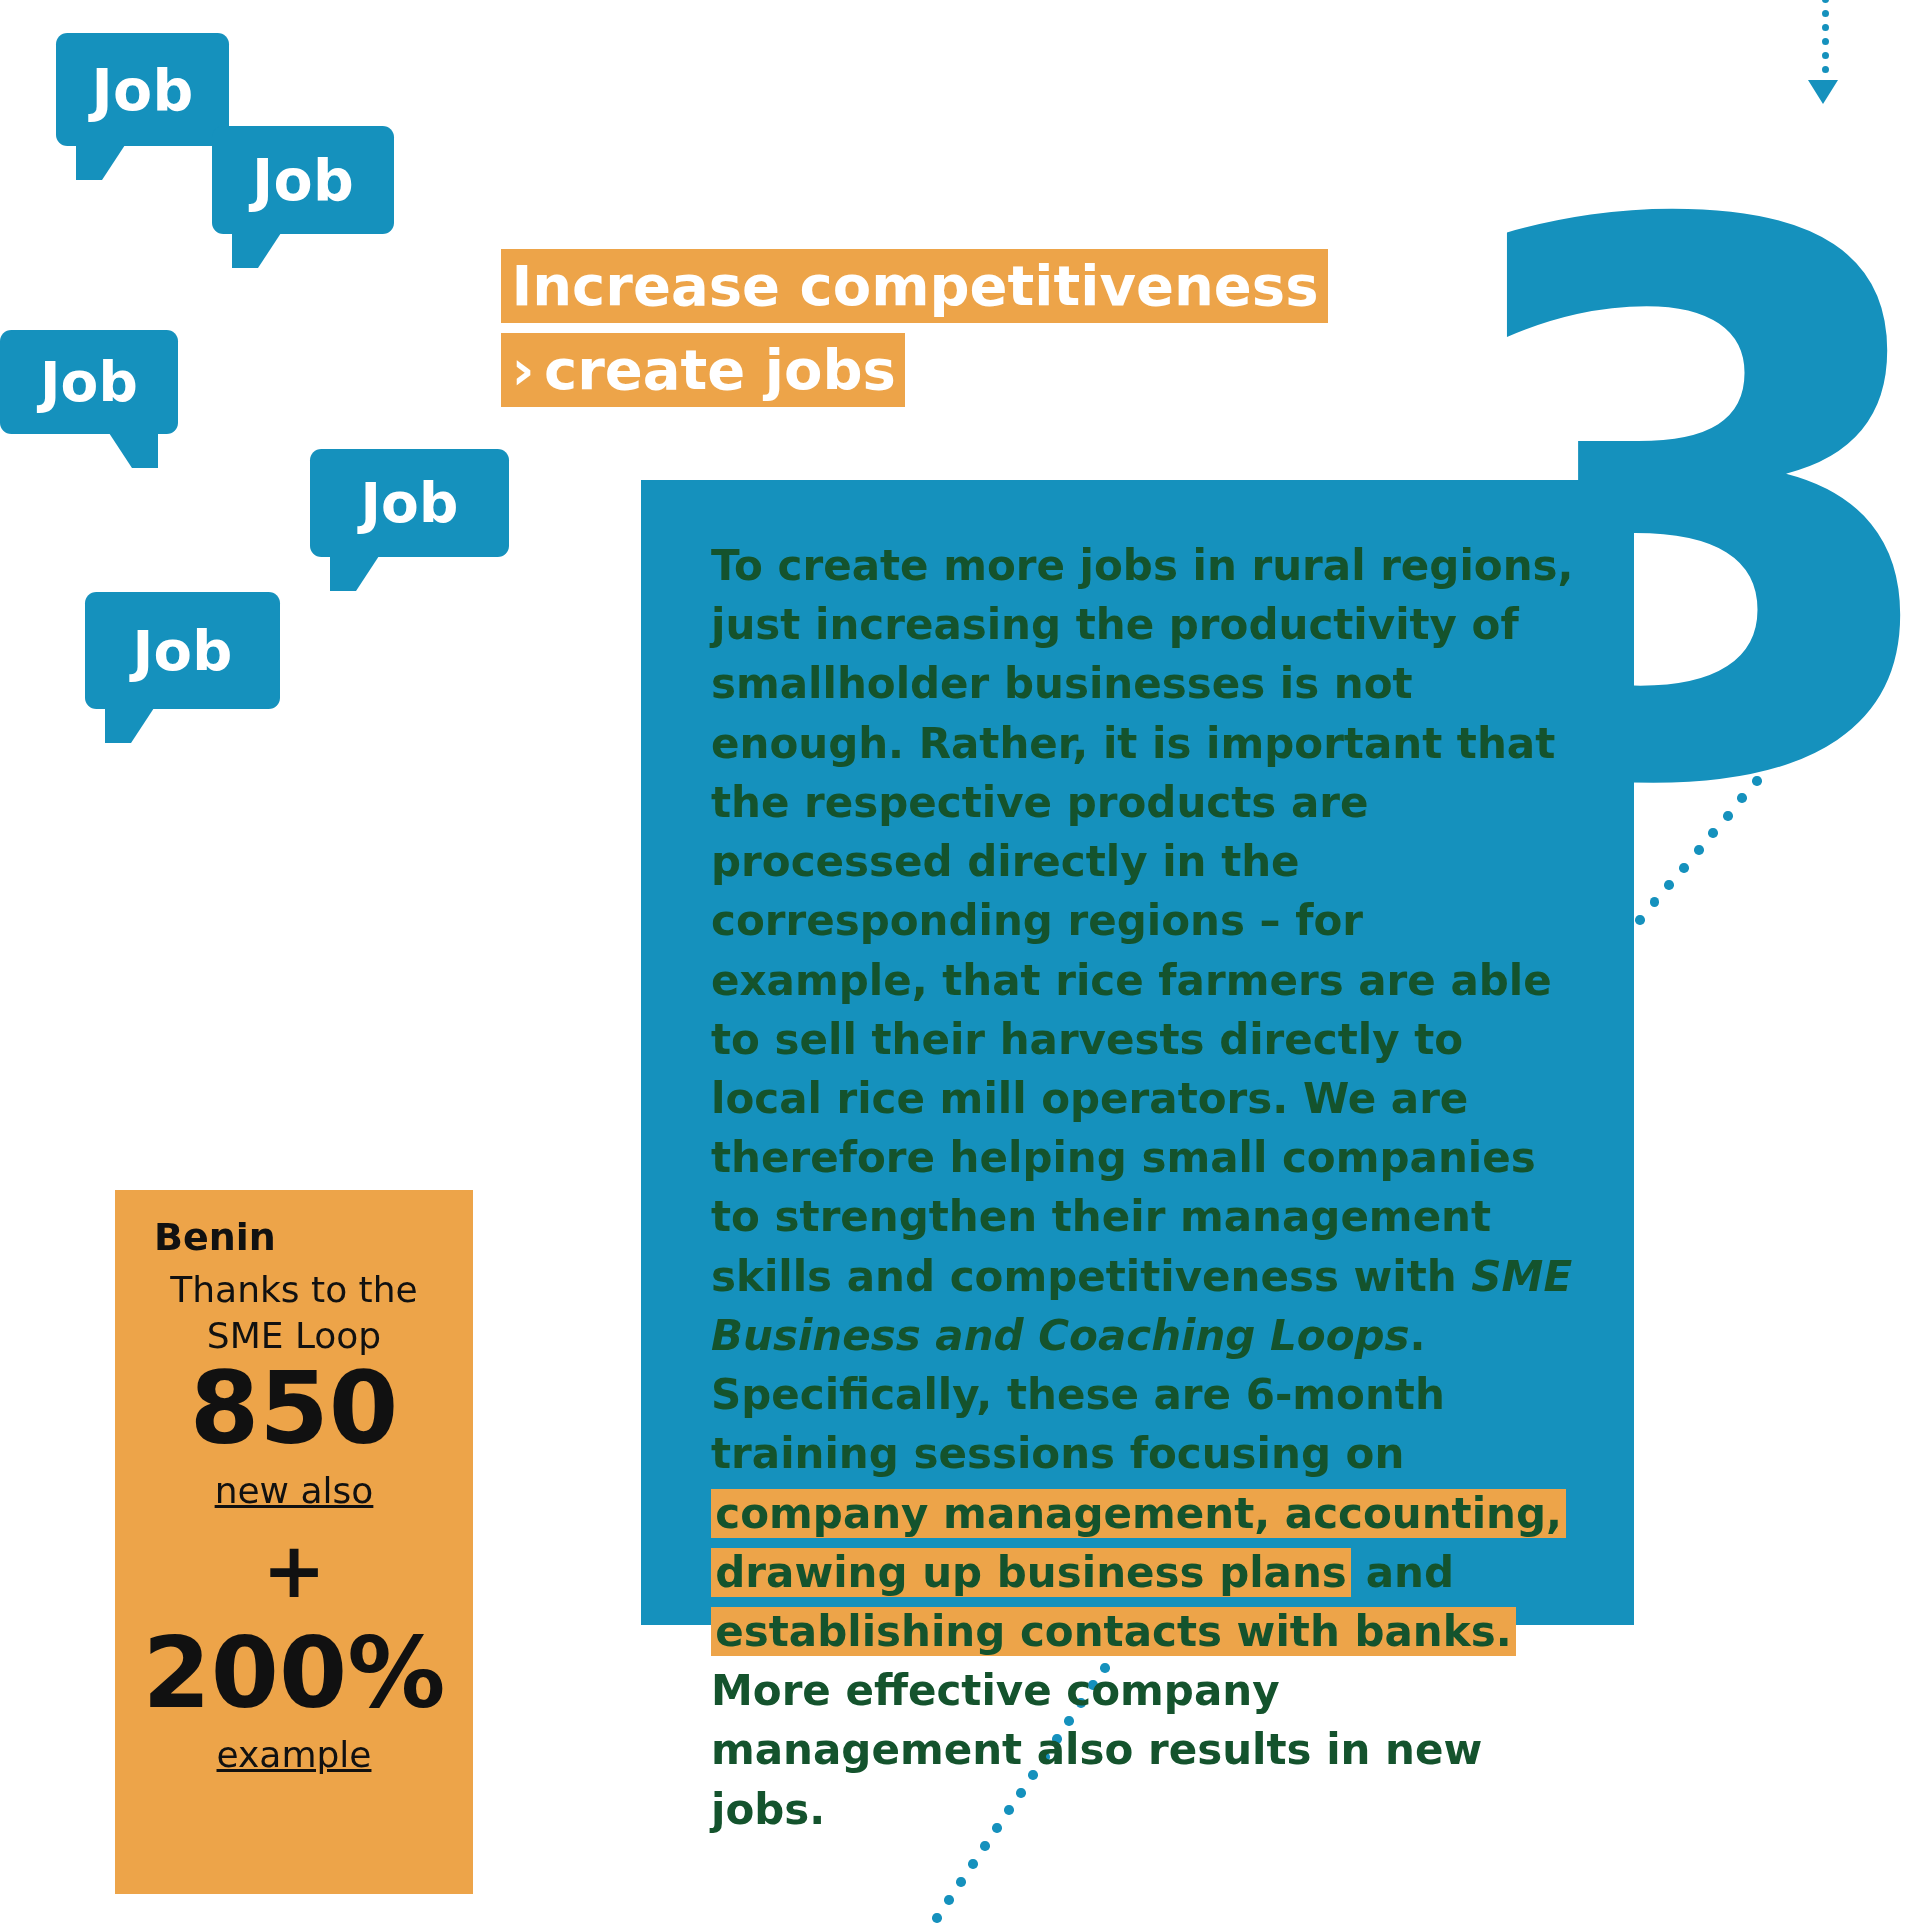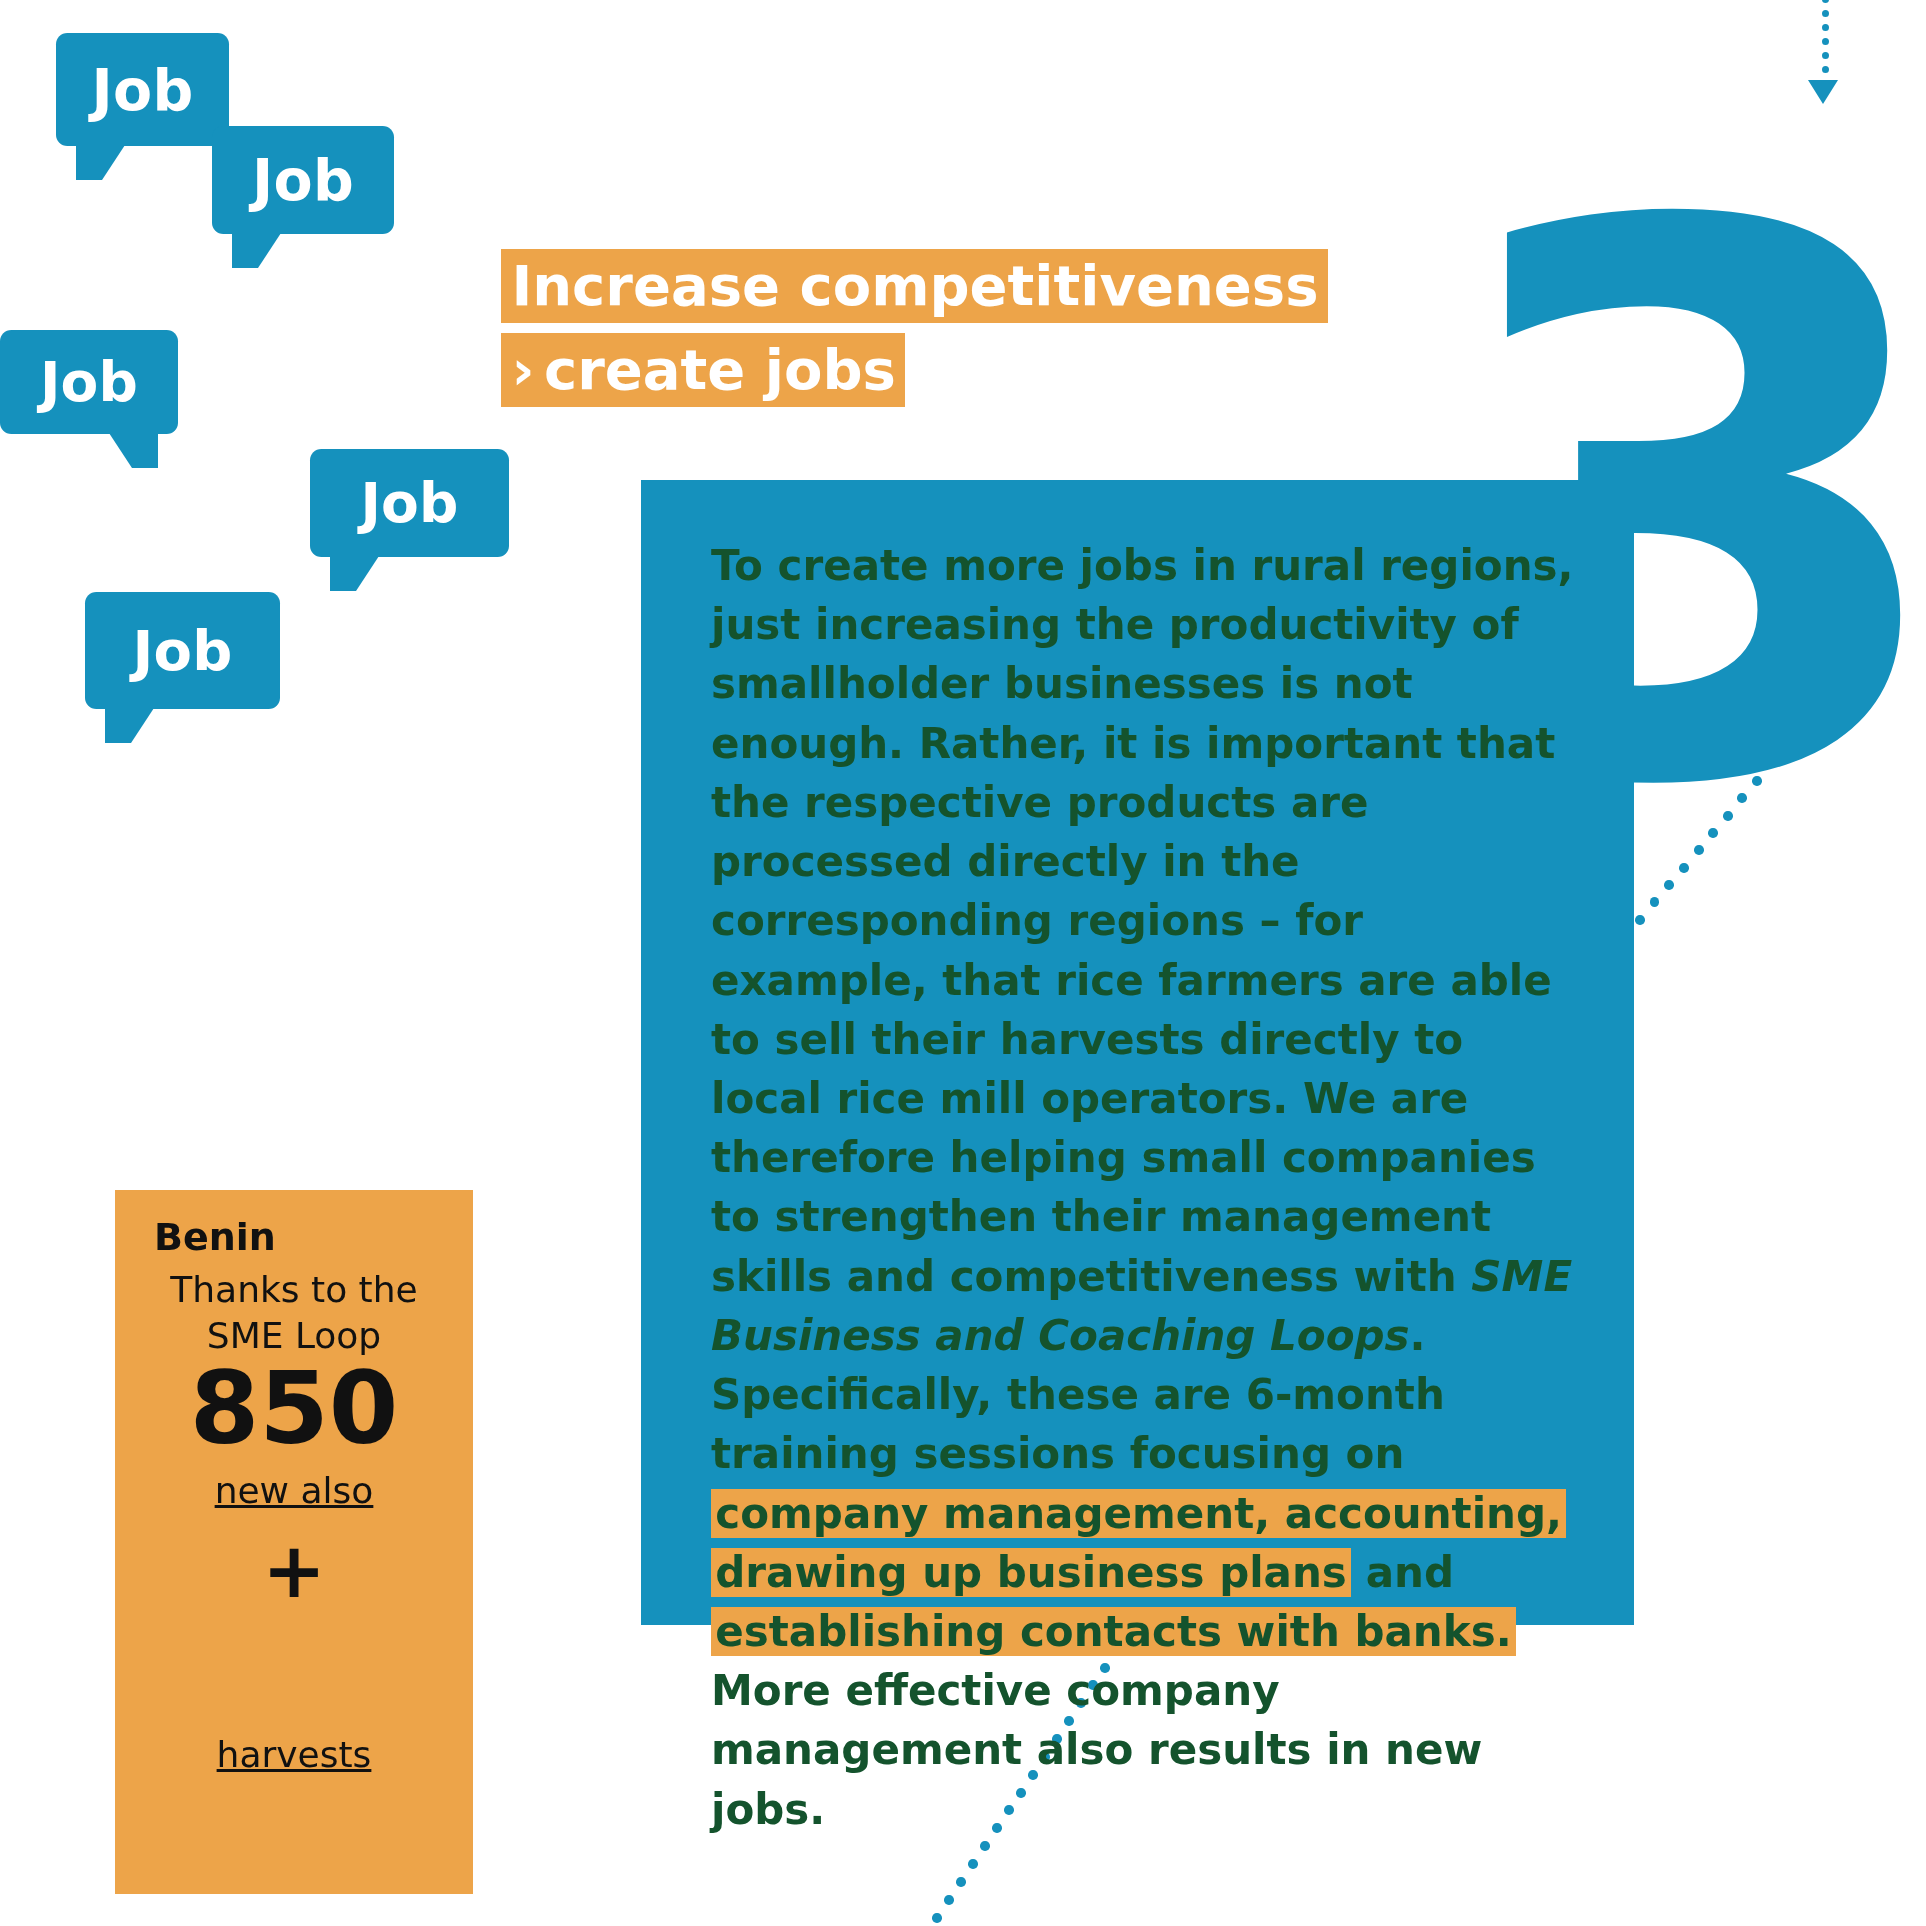--- a/index.html
+++ b/index.html
@@ -303,15 +303,16 @@
 
 <div class="stat-box">
   <div class="stat-country">Benin</div>
   <div class="stat-sub1">
     <span>Thanks to the</span><br>
     <span>SME Loop</span>
   </div>
   <div class="stat-big">850</div>
   <div class="stat-cap1">new also</div>
   <div class="stat-plus">+</div>
-  <div class="stat-cap2">harvests</div>
+  <div class="stat-big2">200%</div>
+  <div class="stat-cap2">example</div>
 </div>
 
 
 </body></html>

